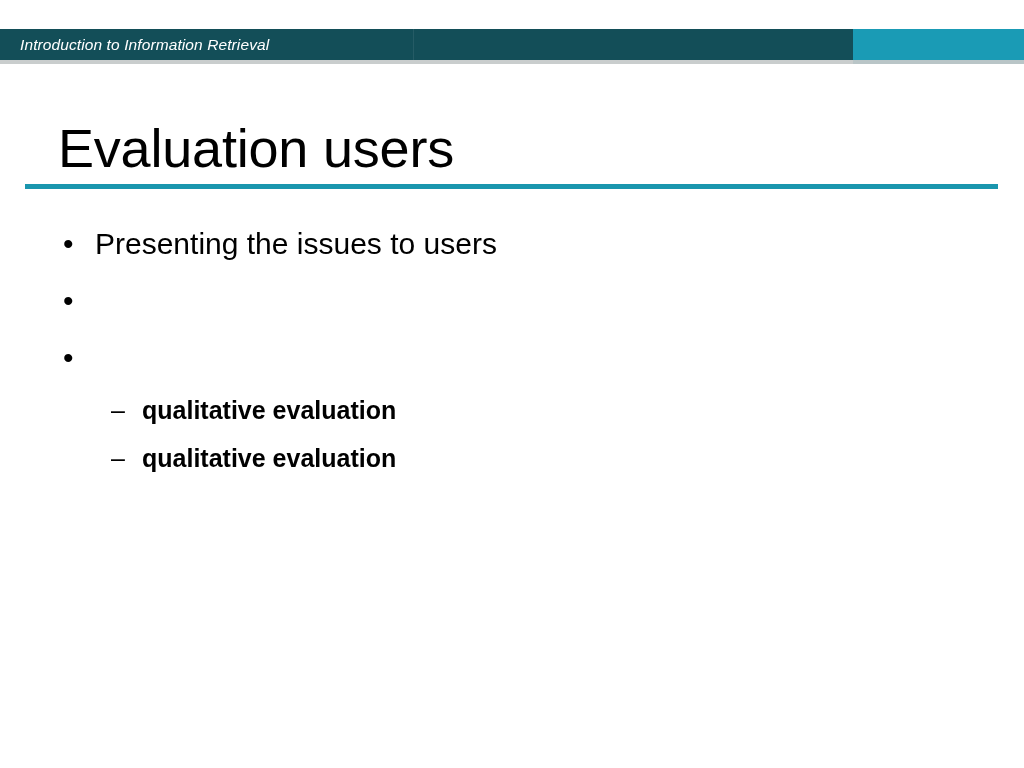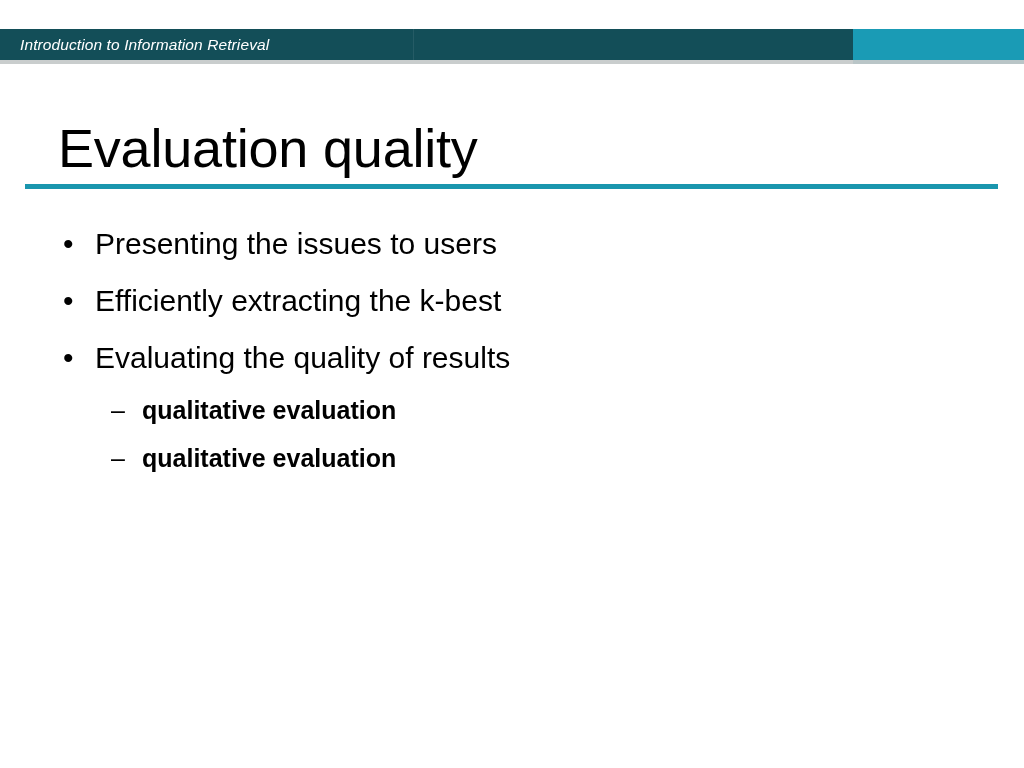--- a/index.html
+++ b/index.html
@@ -180,38 +180,36 @@
 
   <div class="banner">
     <div class="banner-dark"></div>
     <div class="banner-accent"></div>
     <div class="banner-seam"></div>
     <div class="banner-text">Introduction to Information Retrieval</div>
   </div>
   <div class="banner-underline"></div>
   <div class="banner-underline-accent"></div>
 
-  <div class="slide-title">Evaluation quality</div>
+  <div class="slide-title">Evaluation users</div>
   <div class="title-rule"></div>
 
   <div class="body">
 
     <div class="bullet-l1">
       <span class="marker">•</span>
       <span class="label">Presenting the issues to users</span>
     </div>
 
     <div class="bullet-l1">
       <span class="marker">•</span>
-      <span class="label">Efficiently extracting the k-best</span>
     </div>
 
     <div class="bullet-l1">
       <span class="marker">•</span>
-      <span class="label">Evaluating the quality of results</span>
     </div>
 
     <div class="bullet-l2">
       <span class="marker">–</span>
       <span class="label">qualitative evaluation</span>
     </div>
 
     <div class="bullet-l2">
       <span class="marker">–</span>
       <span class="label">qualitative evaluation</span>

